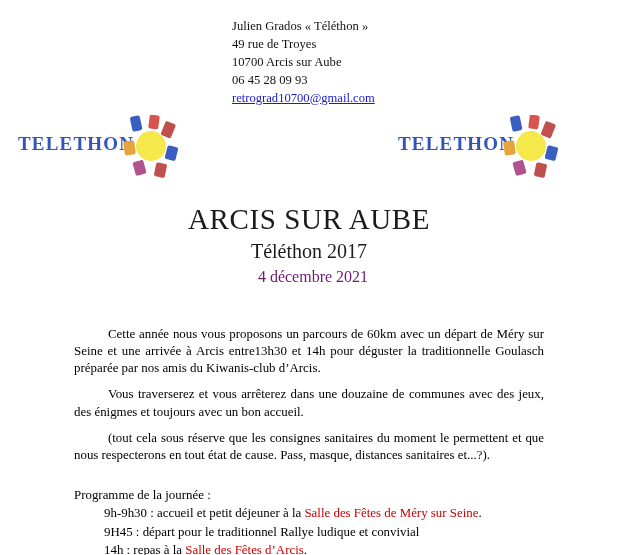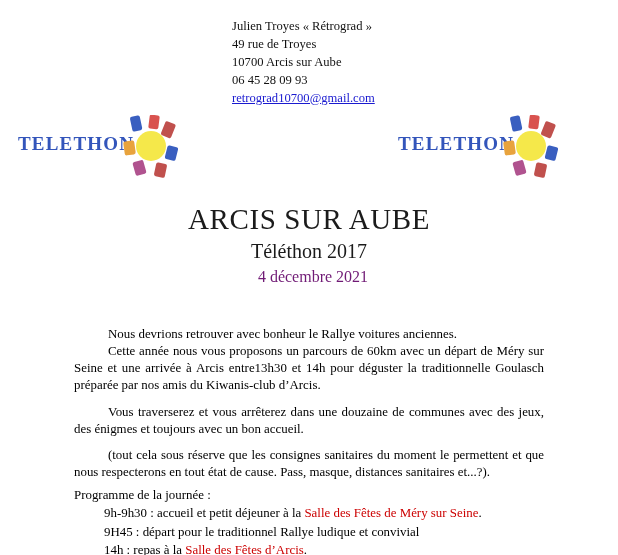--- a/index.html
+++ b/index.html
@@ -121,21 +121,21 @@
   .programme .head { margin: 0; }
   .programme .line { margin: 0 0 0 30px; }
   .red { color: #cc0000; }
 </style>
 </head>
 <body>
 
 <div class="page">
 
   <div class="sender">
-    <div>Julien Troyes « Rétrograd »</div>
+    <div>Julien Grados « Téléthon »</div>
     <div>49 rue de Troyes</div>
     <div>10700 Arcis sur Aube</div>
     <div>06 45 28 09 93</div>
     <div class="email">retrograd10700@gmail.com</div>
   </div>
 
   <div class="logo left">
     <div class="word">TELETHON</div>
     <div class="art">
       <svg width="62" height="64" viewBox="0 0 62 64" xmlns="http://www.w3.org/2000/svg">
@@ -165,21 +165,20 @@
         <circle cx="29" cy="31" r="15" fill="#f5e84a"></circle>
       </svg>
     </div>
   </div>
 
   <div class="title-main">ARCIS SUR AUBE</div>
   <div class="title-sub">Téléthon 2017</div>
   <div class="title-date">4 décembre 2021</div>
 
   <div class="body-text">
-    <p class="indent">Nous devrions retrouver avec bonheur le Rallye voitures anciennes.</p>
     <p class="indent">Cette année nous vous proposons un parcours de 60km avec un départ de Méry sur Seine et une arrivée à Arcis entre13h30 et 14h pour déguster la traditionnelle Goulasch préparée par nos amis du Kiwanis-club d’Arcis.</p>
     <p class="indent gap">Vous traverserez et vous arrêterez dans une douzaine de communes avec des jeux, des énigmes et toujours avec un bon accueil.</p>
     <p class="indent gap">(tout cela sous réserve que les consignes sanitaires du moment le permettent et que nous respecterons en tout état de cause. Pass, masque, distances sanitaires et...?).</p>
   </div>
 
   <div class="programme">
     <p class="head">Programme de la journée :</p>
     <p class="line">
       <span>9h-9h30 : accueil et petit déjeuner à la </span><span class="red">Salle des Fêtes de Méry sur Seine</span><span>.</span>
     </p>

